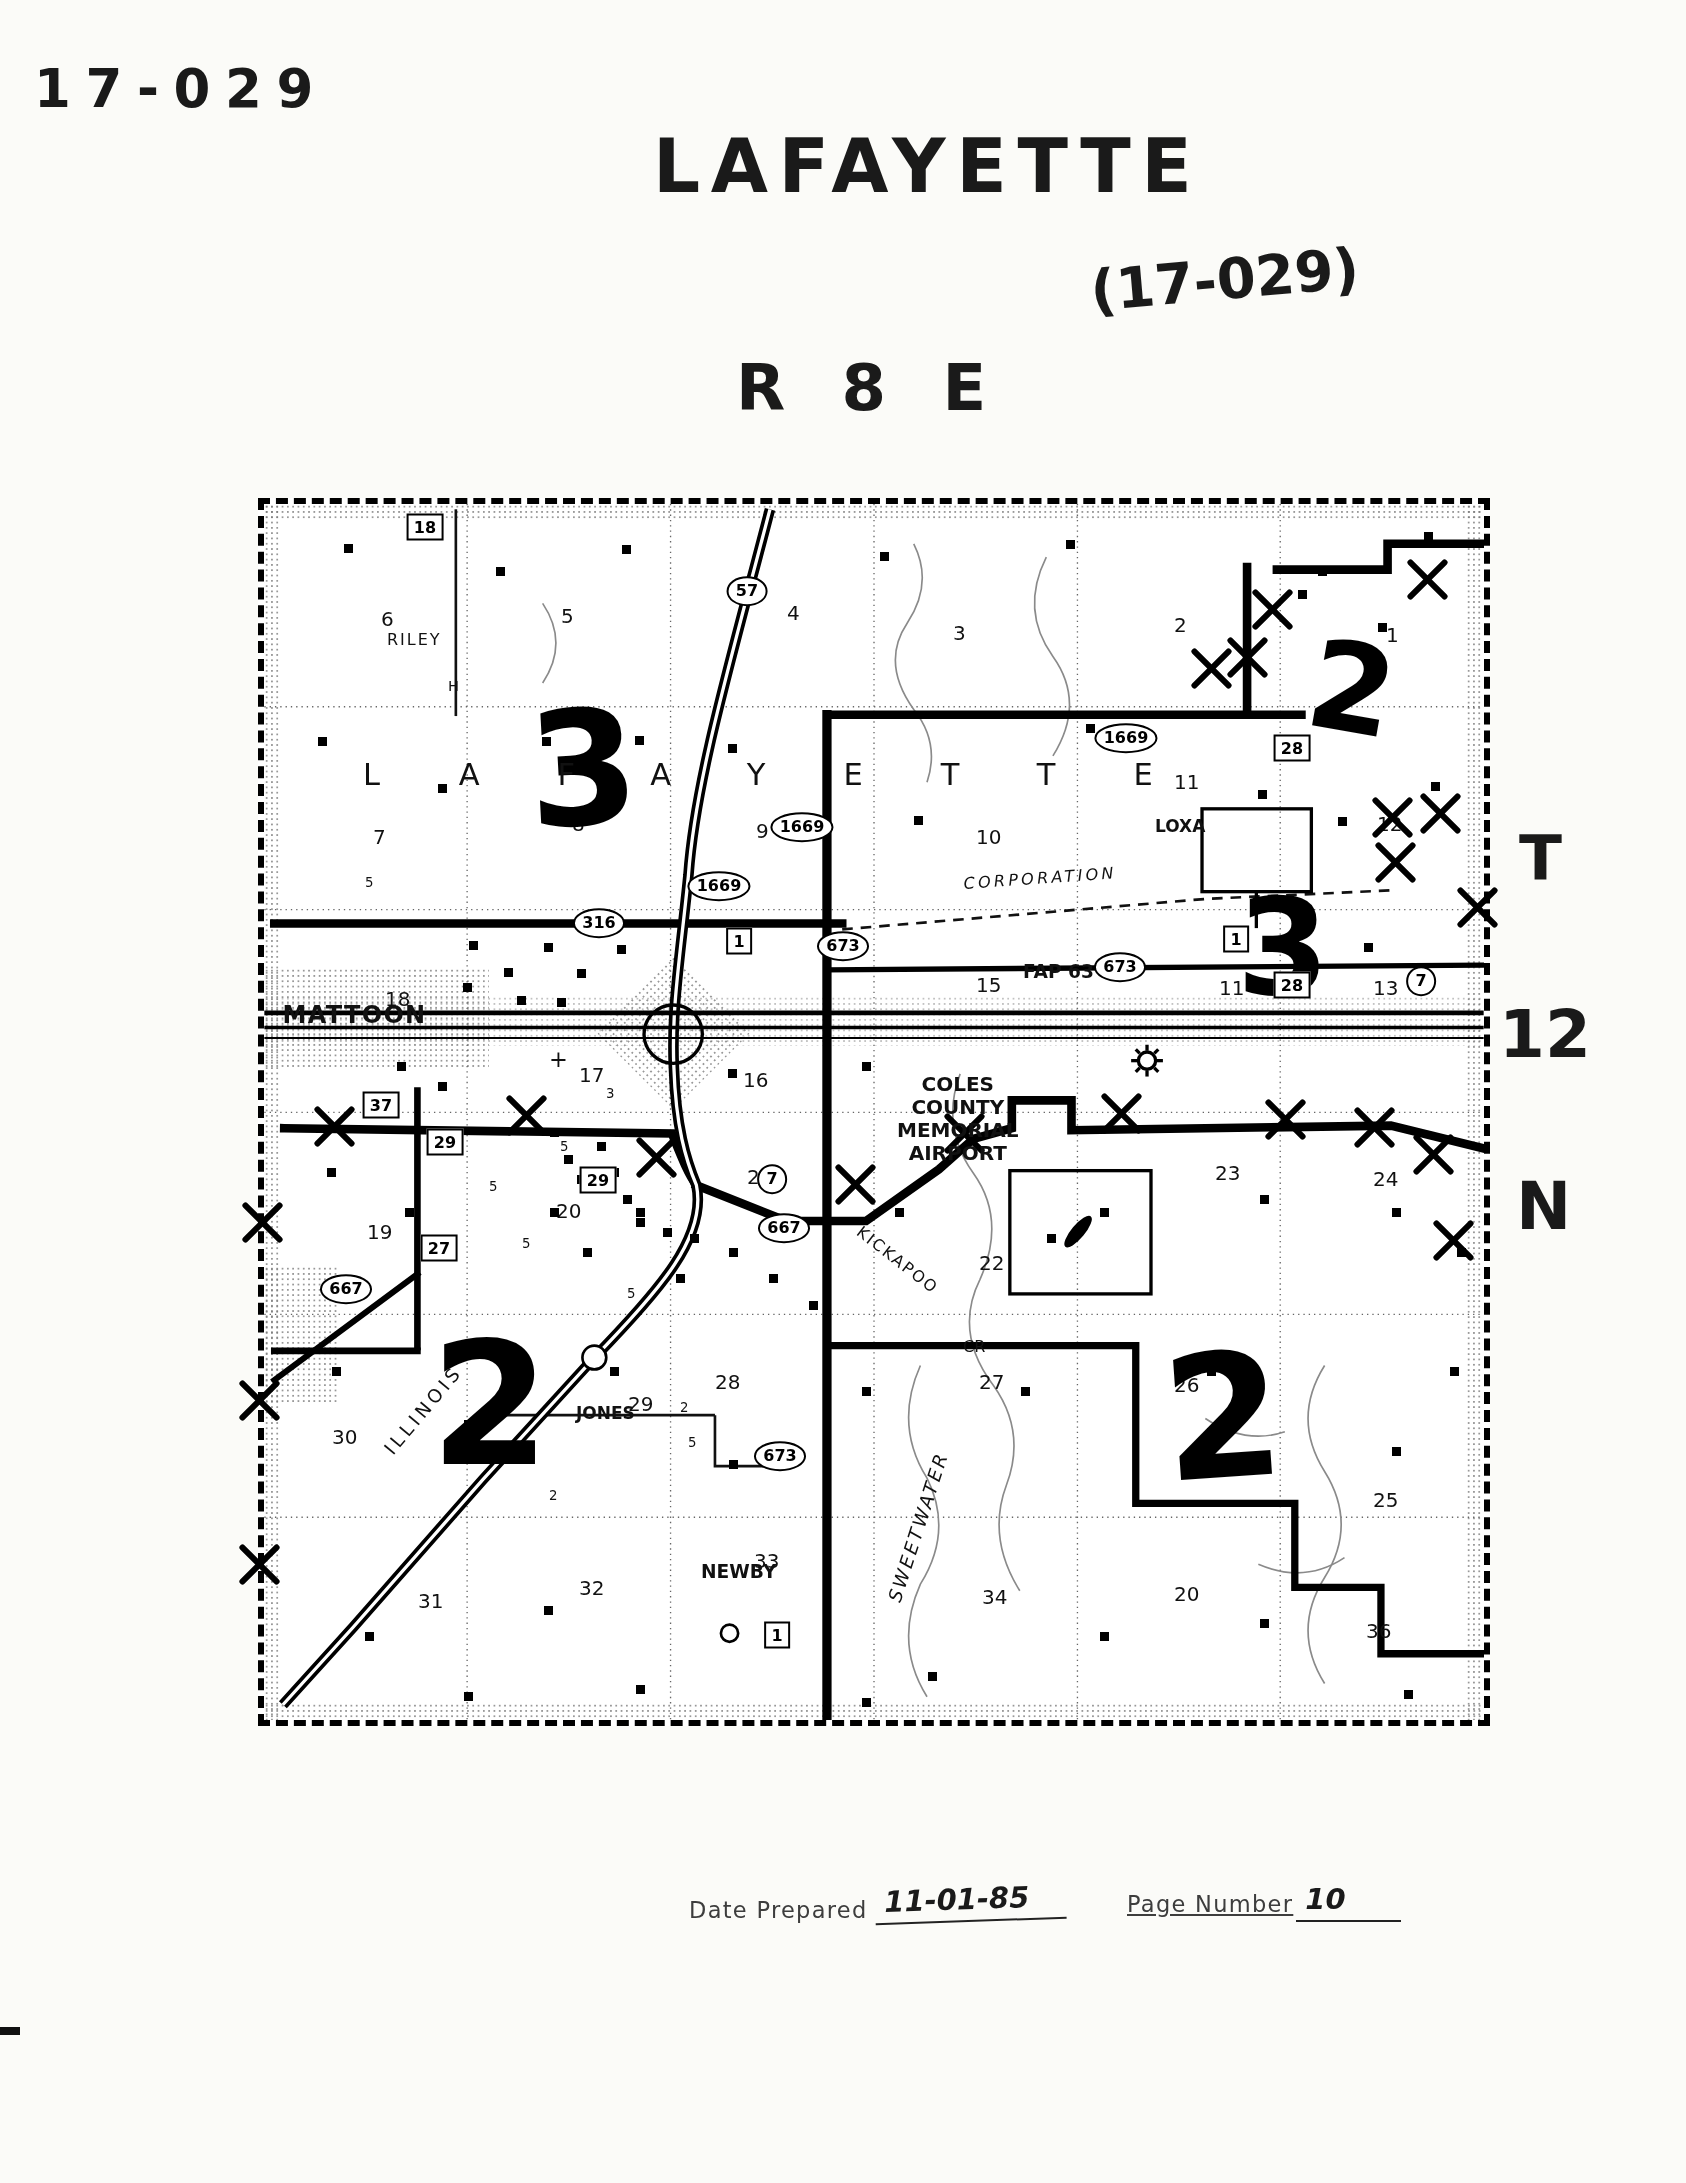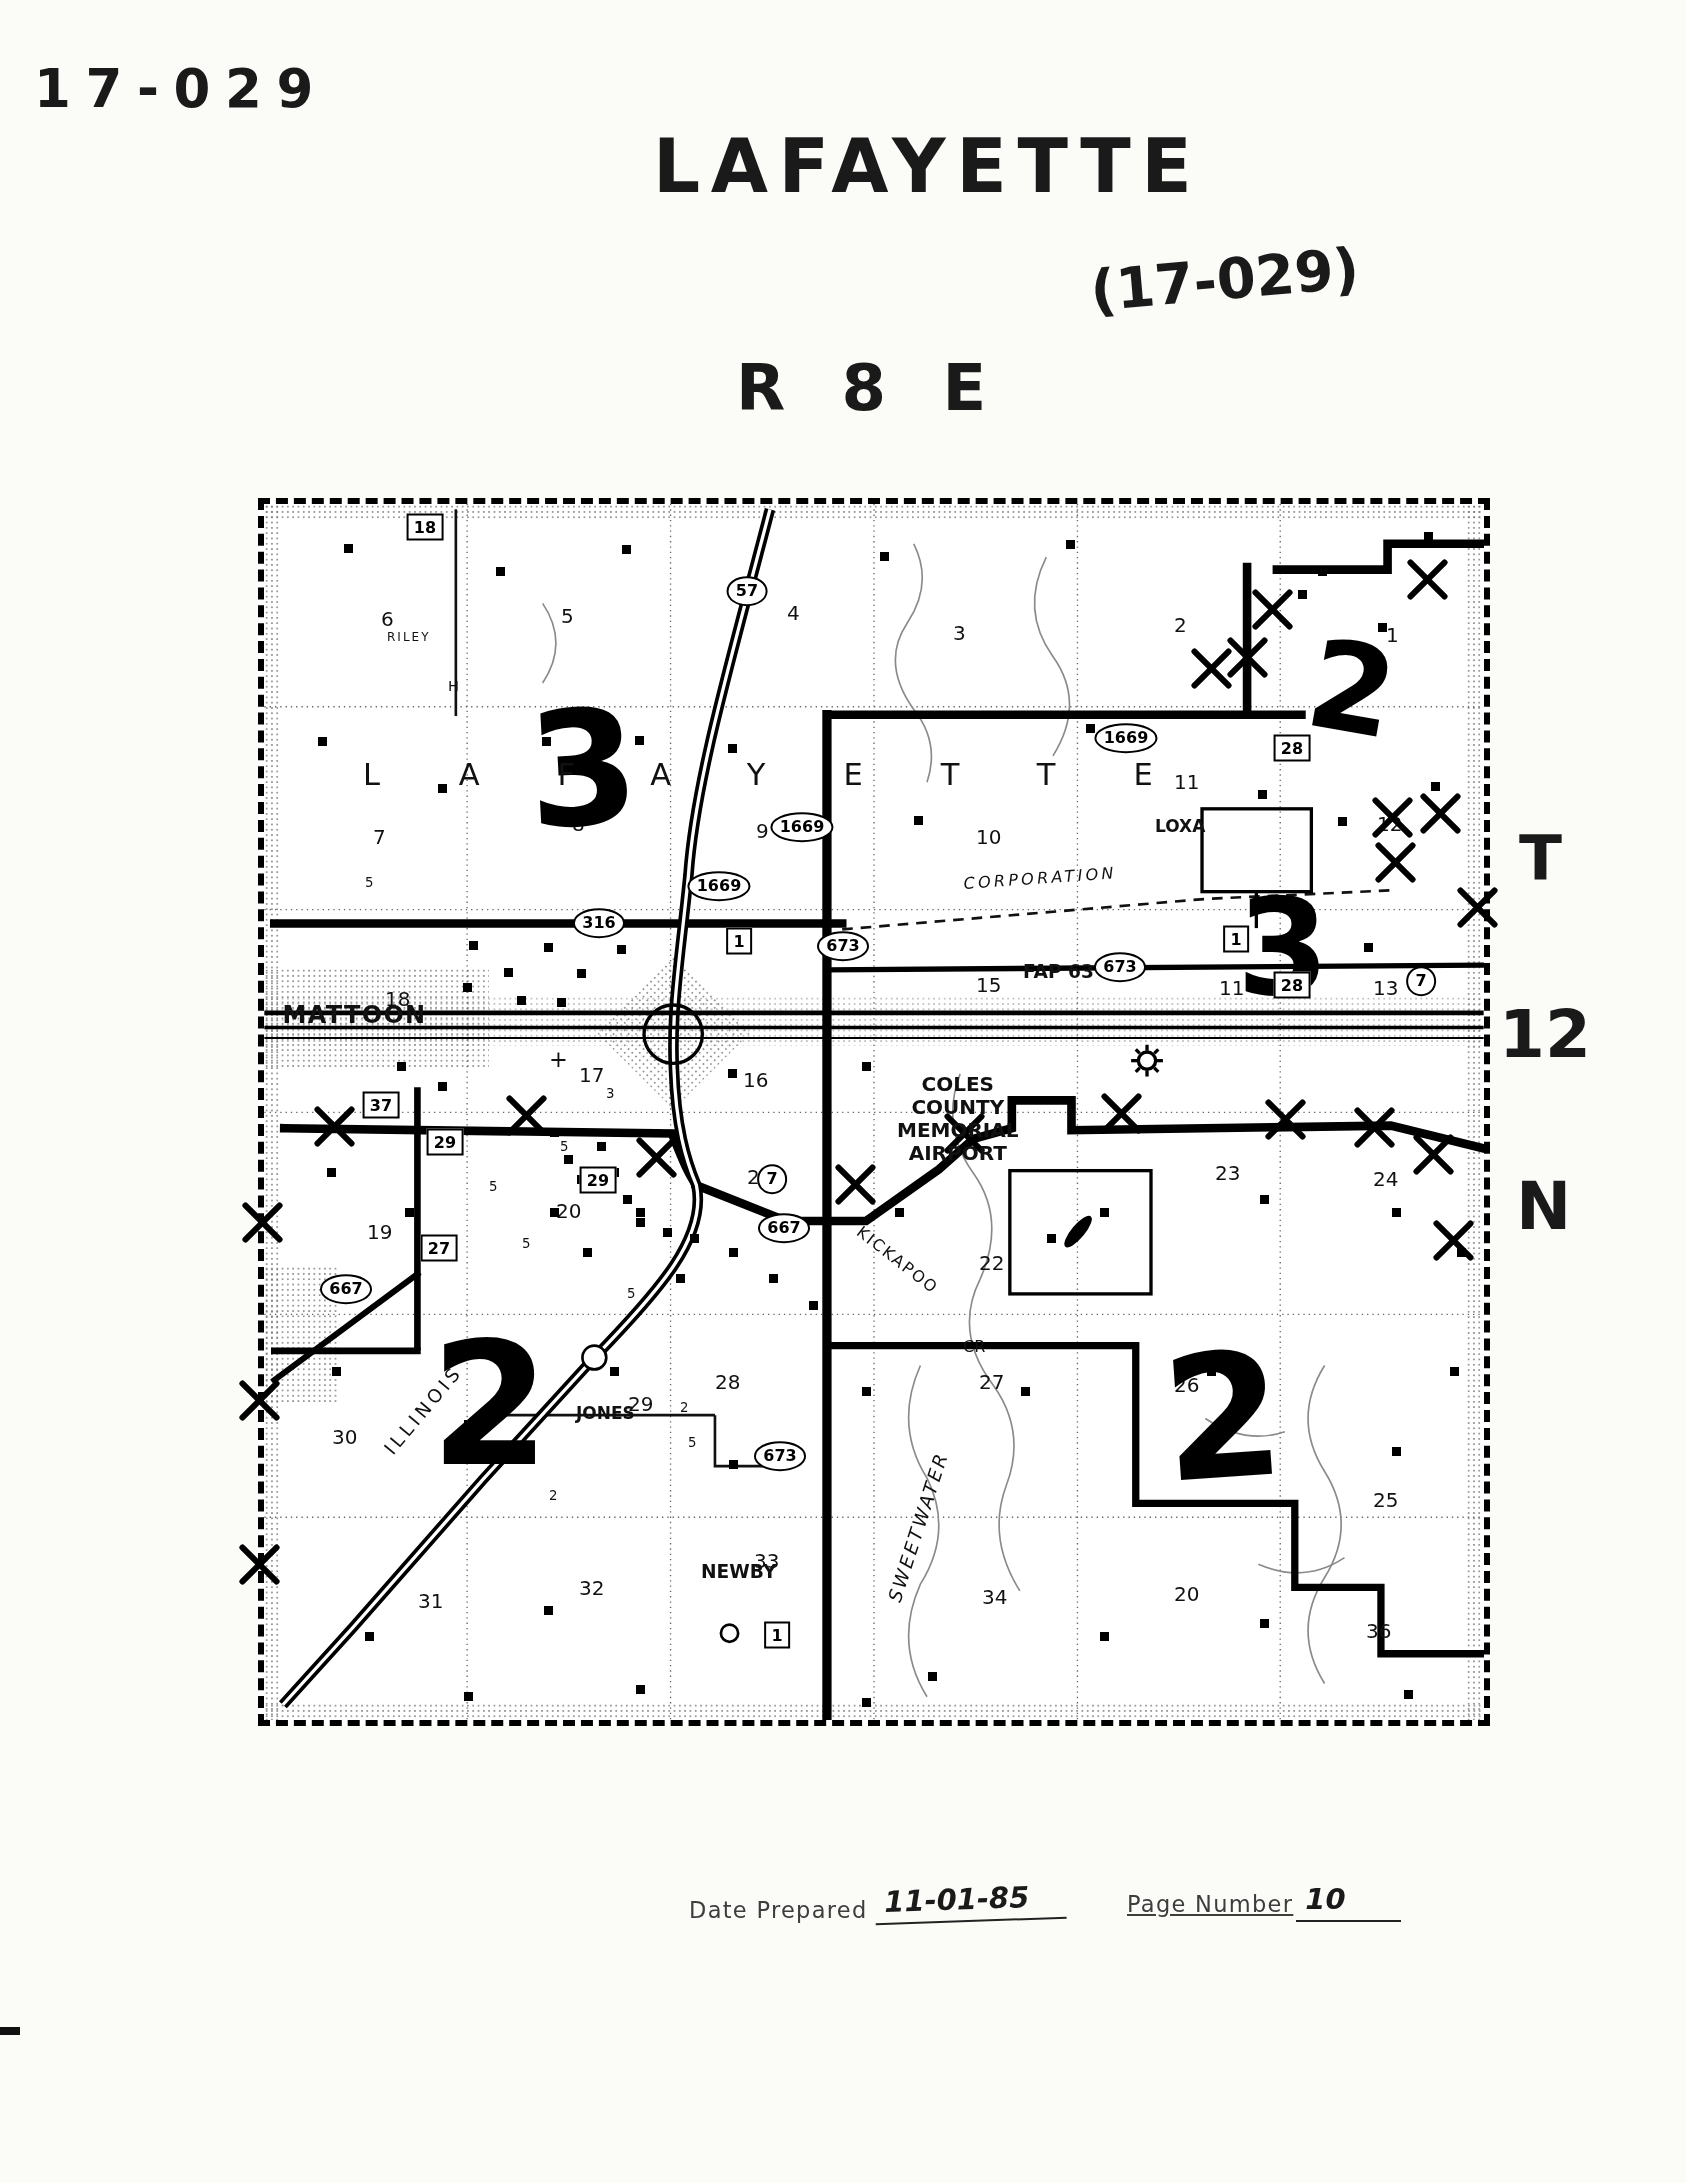--- a/index.html
+++ b/index.html
@@ -207,21 +207,21 @@
       <div class="shield oval" style="left: 1157px; top: 477px;">7</div>
       <div class="shield box" style="left: 117px; top: 601px;">37</div>
       <div class="shield box" style="left: 181px; top: 638px;">29</div>
       <div class="shield box" style="left: 334px; top: 676px;">29</div>
       <div class="shield oval" style="left: 508px; top: 675px;">7</div>
       <div class="shield oval" style="left: 520px; top: 724px;">667</div>
       <div class="shield box" style="left: 175px; top: 744px;">27</div>
       <div class="shield oval" style="left: 82px; top: 785px;">667</div>
       <div class="shield oval" style="left: 516px; top: 952px;">673</div>
       <div class="shield box" style="left: 513px; top: 1131px;">1</div>
-      <div class="maplabel" style="left: 123px; top: 127px; font-size: 12px; letter-spacing: 2px;">RILEY</div>
+      <div class="maplabel" style="left: 123px; top: 127px; font-size: 16px; letter-spacing: 2px;">RILEY</div>
       <div class="maplabel" style="left: 184px; top: 174px; font-size: 14.6px;">H</div>
       <div class="maplabel" style="left: 99px; top: 253px; font-size: 30.5px; letter-spacing: 78px;">LAFAYETTE</div>
       <div class="maplabel" style="left: 891px; top: 313px; font-size: 17px; font-weight: bold;">LOXA</div>
       <div class="maplabel" style="left: 699px; top: 371px; font-size: 16px; letter-spacing: 3.3px; font-style: italic; transform: rotate(-4deg);">CORPORATION</div>
       <div class="maplabel" style="left: 759px; top: 457px; font-size: 18.6px; font-weight: bold;">FAP 63</div>
       <div class="maplabel" style="left: 18.6px; top: 498px; font-size: 24px; letter-spacing: 1.3px; font-weight: bold;">MATTOON</div>
       <div class="maplabel" style="left: 633px; top: 530px; font-size: 20px; font-weight: bold; text-align: center; margin-top: 39px;">COLES
 COUNTY
 MEMORIAL
 AIRPORT</div>

